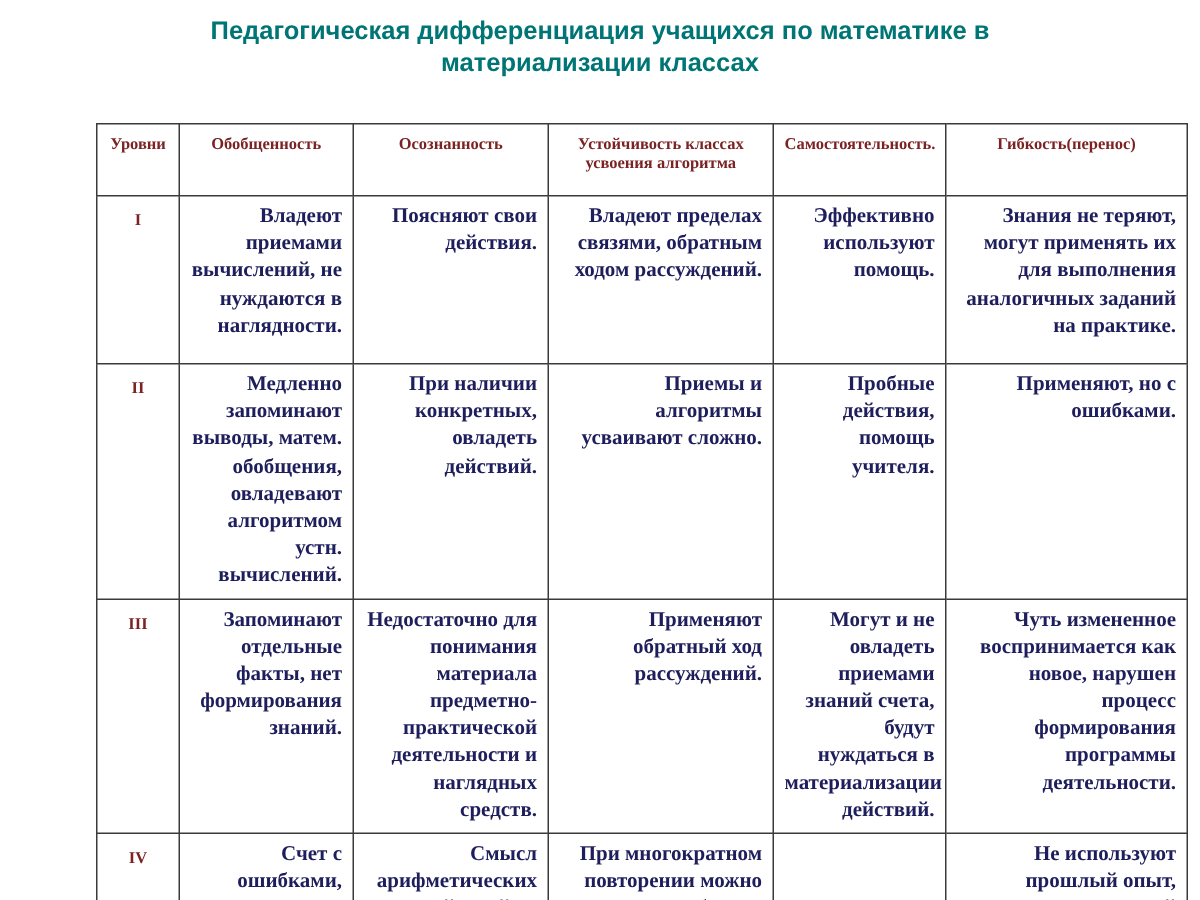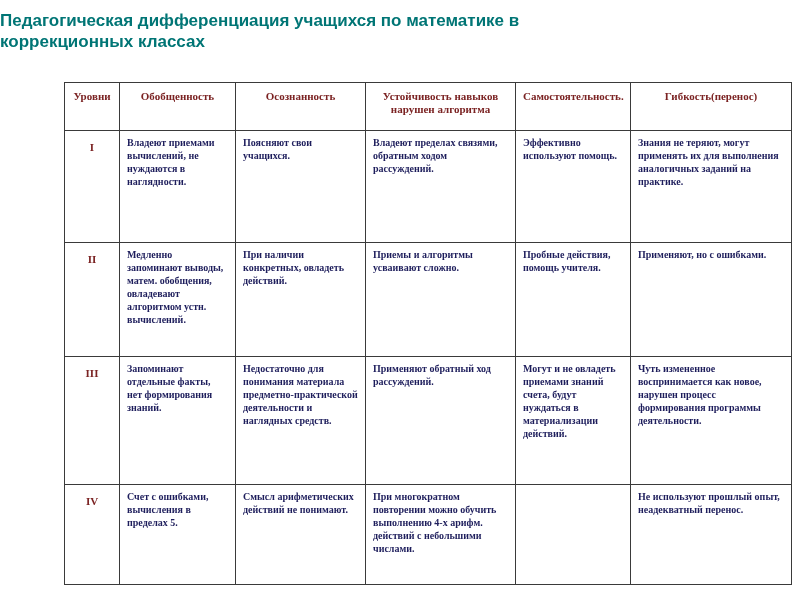--- a/index.html
+++ b/index.html
@@ -12,21 +12,21 @@
     overflow: hidden;
   }
   .slide {
     position: relative;
     width: 800px;
     height: 600px;
     background: #ffffff;
   }
   .slide-title {
     padding-top: 10px;
-    text-align: left;
+    text-align: center;
     color: #007575;
     font-weight: bold;
     font-size: 17px;
     line-height: 1.25;
   }
   .slide-title div { white-space: nowrap; }
   table.diff-table {
     position: absolute;
     left: 64px;
     top: 82px;
@@ -44,23 +44,23 @@
   .diff-table th {
     color: #7b2323;
     font-size: 11px;
     font-weight: bold;
     text-align: center;
     line-height: 1.2;
     padding-top: 7px;
   }
   .diff-table td {
     color: #1e1e5c;
-    font-size: 10px;
+    font-size: 14px;
     font-weight: bold;
-    text-align: left;
+    text-align: right;
     line-height: 1.3;
   }
   .diff-table td.level-cell {
     color: #7b2323;
     font-size: 11px;
     text-align: center;
     padding-top: 9px;
   }
   col.c-level { width: 55px; }
   col.c-1 { width: 116px; }
@@ -74,47 +74,47 @@
   tr.r-3 { height: 128px; }
   tr.r-4 { height: 100px; }
 </style>
 </head>
 <body>
 
 <div class="slide">
 
   <div class="slide-title">
     <div>Педагогическая дифференциация учащихся по математике в</div>
-    <div>коррекционных классах</div>
+    <div>материализации классах</div>
   </div>
 
   <table class="diff-table">
     <colgroup>
       <col class="c-level">
         <col class="c-1">
         <col class="c-2">
         <col class="c-3">
         <col class="c-4">
         <col class="c-5">
     </colgroup>
     <thead>
       <tr class="r-0">
         <th>Уровни</th>
         <th>Обобщенность</th>
         <th>Осознанность</th>
-        <th>Устойчивость навыков нарушен алгоритма</th>
+        <th>Устойчивость классах усвоения алгоритма</th>
         <th>Самостоятельность.</th>
         <th>Гибкость(перенос)</th>
       </tr>
     </thead>
     <tbody>
       <tr class="r-1">
         <td class="level-cell">I</td>
         <td>Владеют приемами вычислений, не нуждаются в наглядности.</td>
-        <td>Поясняют свои учащихся.</td>
+        <td>Поясняют свои действия.</td>
         <td>Владеют пределах связями, обратным ходом рассуждений.</td>
         <td>Эффективно используют помощь.</td>
         <td>Знания не теряют, могут применять их для выполнения аналогичных заданий на практике.</td>
       </tr>
       <tr class="r-2">
         <td class="level-cell">II</td>
         <td>Медленно запоминают выводы, матем. обобщения, овладевают алгоритмом устн. вычислений.</td>
         <td>При наличии конкретных, овладеть действий.</td>
         <td>Приемы и алгоритмы усваивают сложно.</td>
         <td>Пробные действия, помощь учителя.</td>

